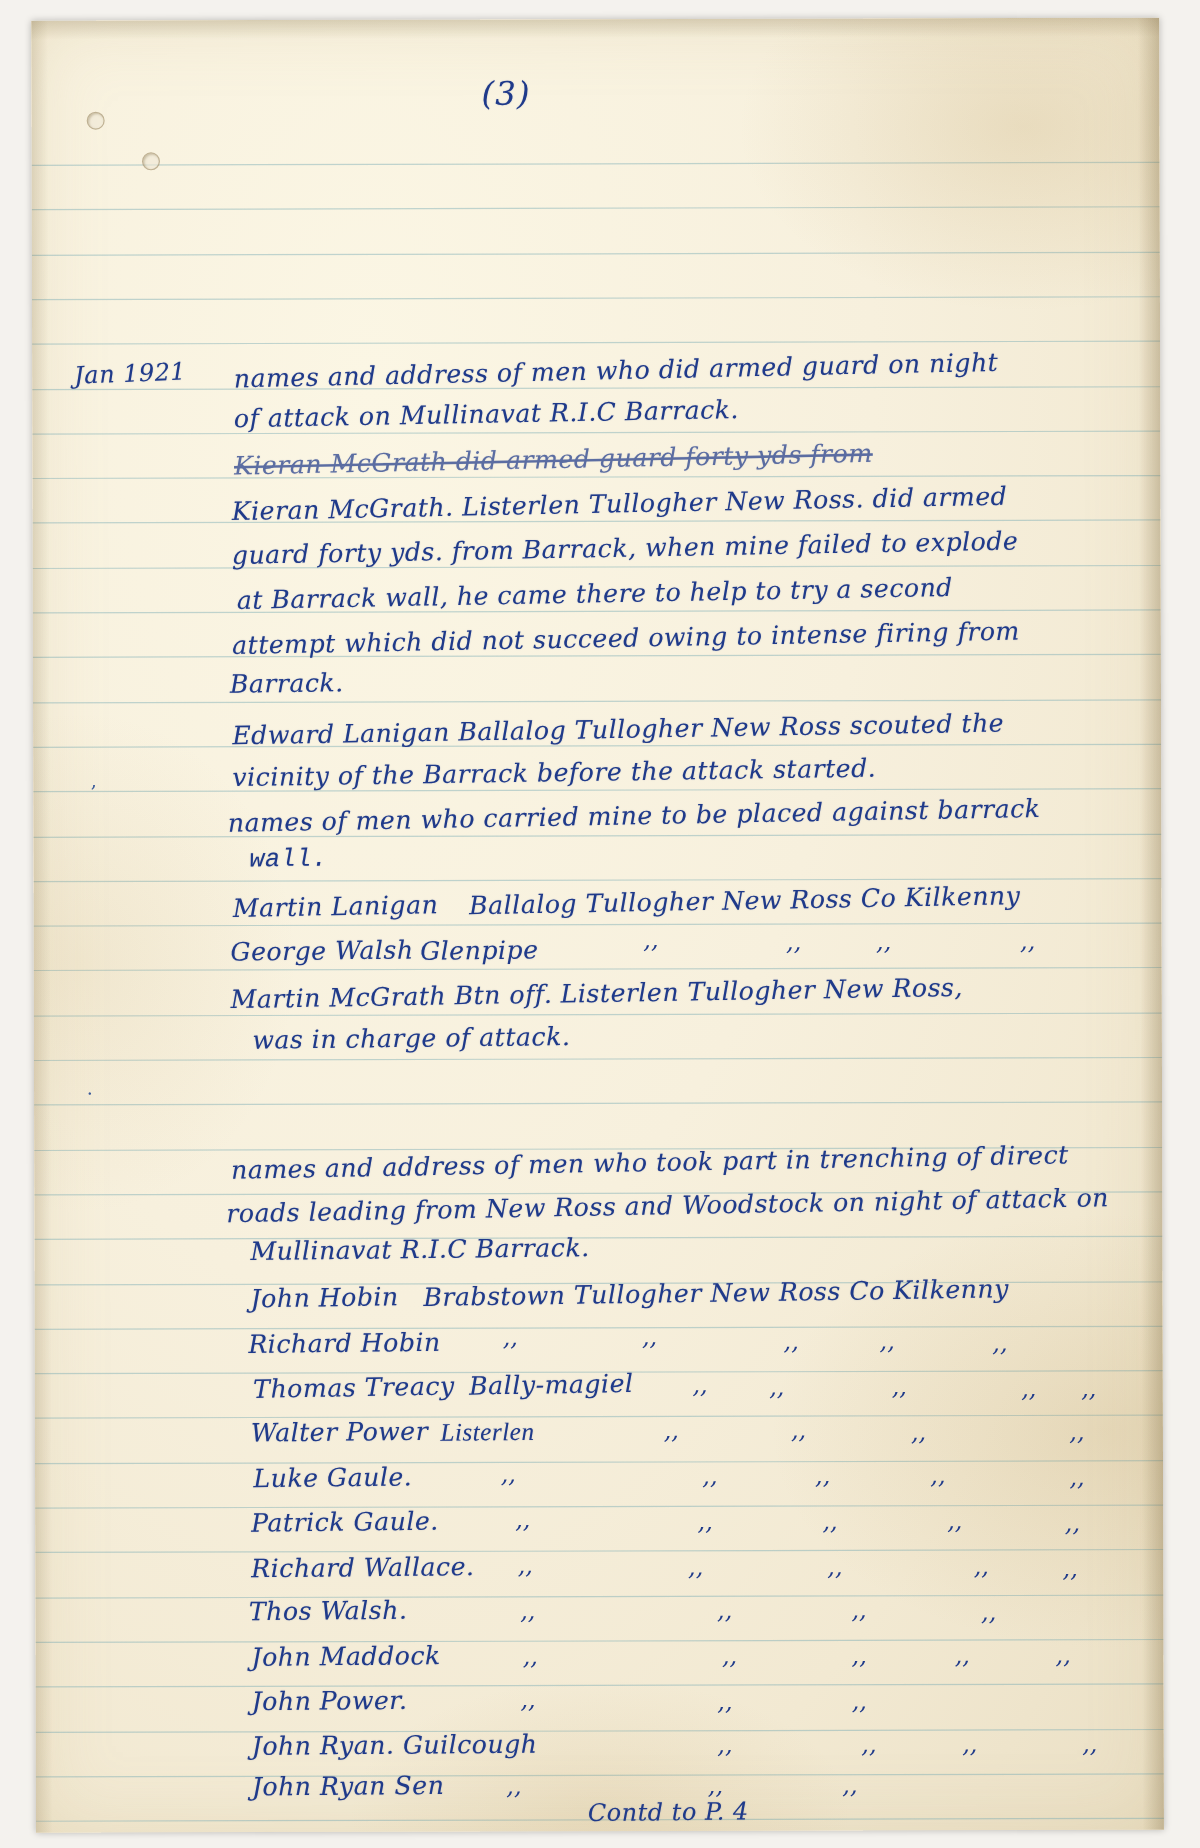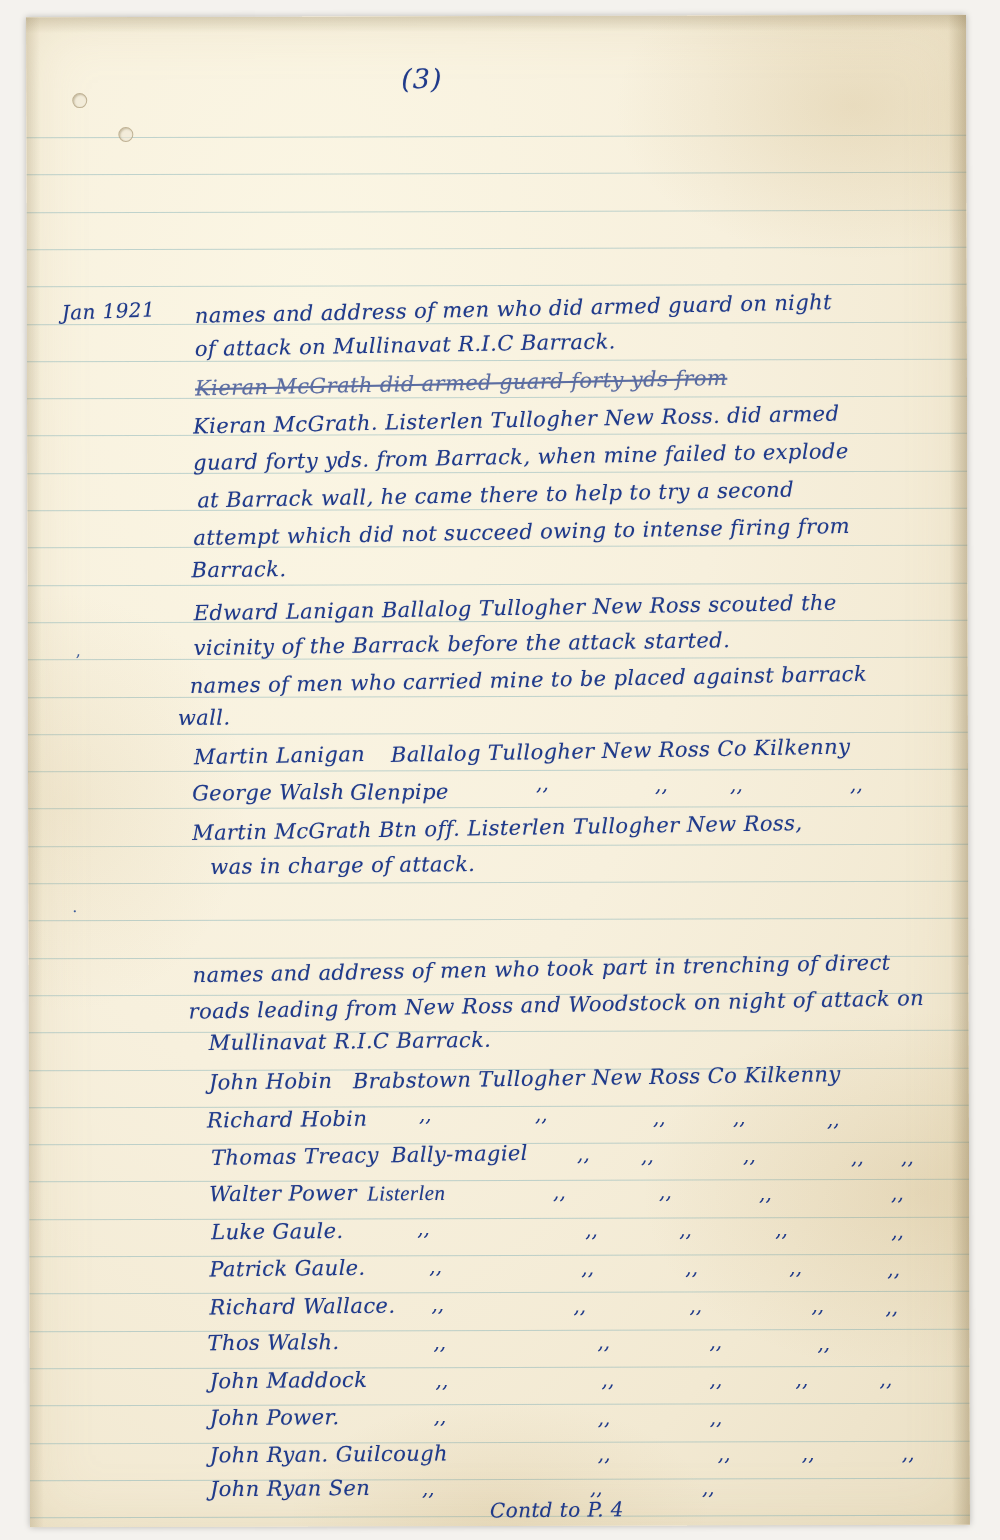--- a/index.html
+++ b/index.html
@@ -212,21 +212,21 @@
       <div class="hw body-line" style="left:166px; top:392px; transform:rotate(-1deg);">Kieran McGrath. Listerlen Tullogher New Ross. did armed</div>
       <div class="hw body-line" style="left:166px; top:429px; transform:rotate(-0.9deg);">guard forty yds. from Barrack, when mine failed to explode</div>
       <div class="hw body-line" style="left:170px; top:467px; transform:rotate(-0.9deg);">at Barrack wall, he came there to help to try a second</div>
       <div class="hw body-line" style="left:166px; top:504px; transform:rotate(-0.9deg);">attempt which did not succeed owing to intense firing from</div>
       <div class="hw body-line" style="left:164px; top:541px; transform:rotate(-0.6deg);">Barrack.</div>
 
       <div class="hw body-line" style="left:166px; top:580px; transform:rotate(-0.8deg);">Edward Lanigan Ballalog Tullogher New Ross scouted the</div>
       <div class="hw body-line" style="left:166px; top:616px; transform:rotate(-0.7deg);">vicinity of the Barrack before the attack started.</div>
 
       <div class="hw body-line" style="left:162px; top:652px; transform:rotate(-0.9deg);">names of men who carried mine to be placed against barrack</div>
-      <div class="hw body-line" style="left:150px; top:689px; transform:rotate(-0.5deg);">wall.</div>
+      <div class="hw body-line" style="left:180px; top:689px; transform:rotate(-0.5deg);font-family:Liberation Mono, monospace;">wall.</div>
 
       <div class="hw body-line" style="left:166px; top:727px; transform:rotate(-0.9deg);">Martin Lanigan</div>
       <div class="hw body-line" style="left:363px; top:723px; transform:rotate(-0.9deg);">Ballalog  Tullogher  New Ross  Co Kilkenny</div>
 
       <div class="hw body-line" style="left:164px; top:764px; transform:rotate(-0.5deg);">George Walsh</div>
       <div class="hw body-line" style="left:322px; top:764px; transform:rotate(-0.5deg);">Glenpipe</div>
       <div class="ditto" style="left:508px; top:755px;">,,</div>
       <div class="ditto" style="left:627px; top:757px;">,,</div>
       <div class="ditto" style="left:702px; top:757px;">,,</div>
       <div class="ditto" style="left:822px; top:757px;">,,</div>

